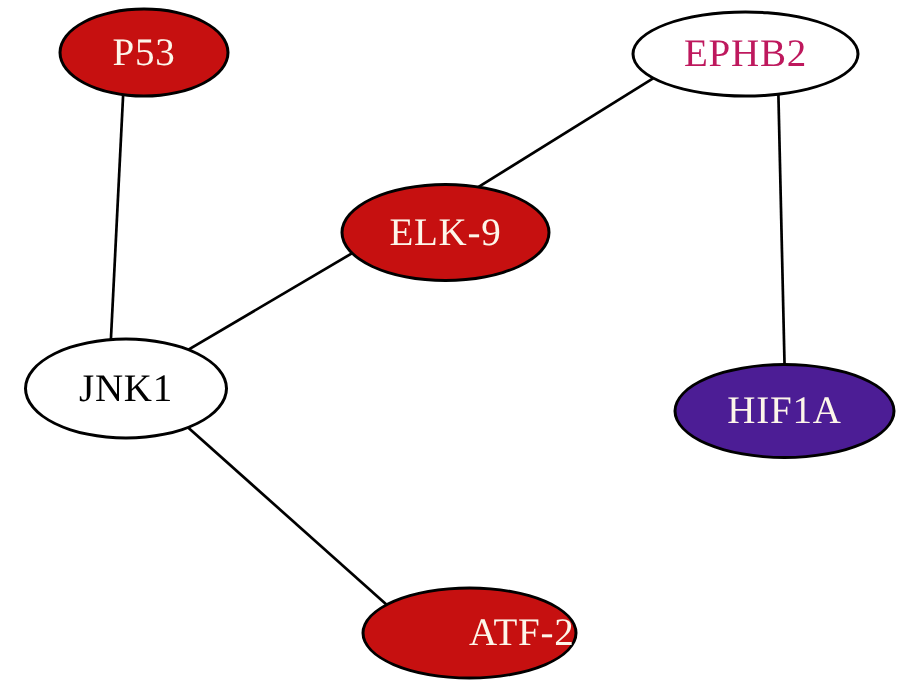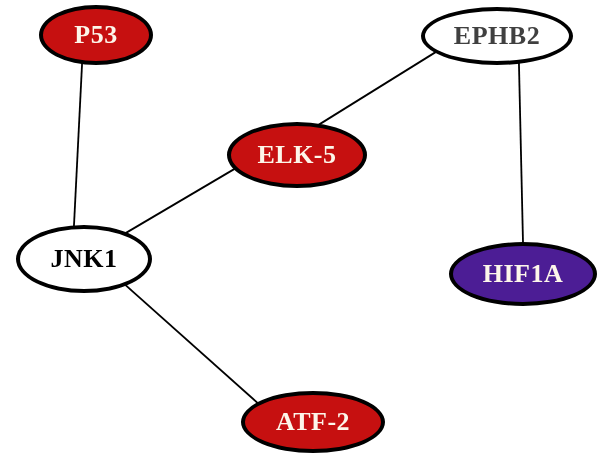--- a/index.html
+++ b/index.html
@@ -20,27 +20,26 @@
     left: 0;
     top: 0;
     width: 600px;
     height: 459px;
     z-index: 1;
   }
   .node {
     position: absolute;
     z-index: 2;
     box-sizing: border-box;
-    border: 4px solid #f9a8d4;
+    border: 2px solid #f9a8d4;
     border-radius: 50%;
     display: flex;
     align-items: center;
     justify-content: center;
     cursor: default;
-    font-weight: bold;
   }
   .node-label {
     font-size: 26px;
     line-height: 1;
     white-space: nowrap;
     letter-spacing: 0.5px;
     user-select: none;
   }
 </style>
 </head>
@@ -53,33 +52,33 @@
       <line x1="106.93846153846154" y1="244.1076923076923" x2="243.06153846153848" y2="163.8923076923077" stroke="#000000" stroke-width="1.8"></line>
       <line x1="316.10860662856624" y1="126.3888269492404" x2="442.89139337143376" y2="47.611173050759604" stroke="#000000" stroke-width="1.8"></line>
       <line x1="518.6819003250539" y1="52.003614302370806" x2="523.3180996749461" y2="255.9963856976292" stroke="#000000" stroke-width="1.8"></line>
       <line x1="111.55402178203047" y1="272.6789732824272" x2="262.4459782179695" y2="407.3210267175728" stroke="#000000" stroke-width="1.8"></line>
     </svg>
 
   <div class="node" style="left: 39px; top: 5px; width: 114px; height: 60px; background: rgb(198, 16, 16); color: rgb(253, 246, 234); border-color: rgb(0, 0, 0);">
     <span class="node-label">P53</span>
   </div>
 
-  <div class="node" style="left: 421px; top: 7px; width: 152px; height: 58px; background: rgb(255, 255, 255); color: #404040; border-color: rgb(0, 0, 0);">
+  <div class="node" style="left: 421px; top: 7px; width: 152px; height: 58px; background: rgb(255, 255, 255); color: #be185d; border-color: rgb(0, 0, 0);">
     <span class="node-label">EPHB2</span>
   </div>
 
   <div class="node" style="left: 227px; top: 122px; width: 140px; height: 66px; background: rgb(198, 16, 16); color: rgb(253, 246, 234); border-color: rgb(0, 0, 0);">
-    <span class="node-label">ELK-5</span>
+    <span class="node-label">ELK-9</span>
   </div>
 
   <div class="node" style="left: 0px; top: 225px; width: 136px; height: 68px; background: rgb(255, 255, 255); color: rgb(0, 0, 0); border-color: rgb(0, 0, 0); margin-left: 16px;">
     <span class="node-label">JNK1</span>
   </div>
 
   <div class="node" style="left: 449px; top: 242px; width: 148px; height: 64px; background: #4c1d95; color: rgb(253, 246, 234); border-color: rgb(0, 0, 0);">
     <span class="node-label">HIF1A</span>
   </div>
 
-  <div class="node" style="left: 241px; top: 391px; width: 144px; height: 62px; background: rgb(198, 16, 16); color: rgb(253, 246, 234); border-color: rgb(0, 0, 0);">
+  <div class="node" style="left: 241px; top: 391px; width: 144px; height: 62px; background: rgb(198, 16, 16); color: rgb(253, 246, 234); border-color: rgb(0, 0, 0); justify-content: flex-end;">
     <span class="node-label">ATF-2</span>
   </div>
 
 </div>
 
 </body></html>

